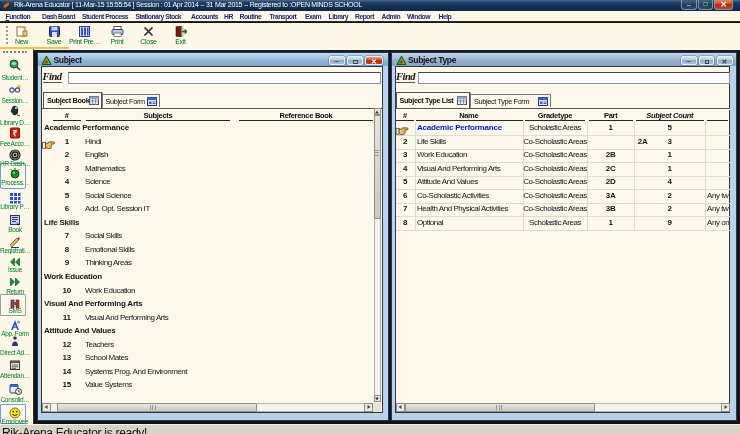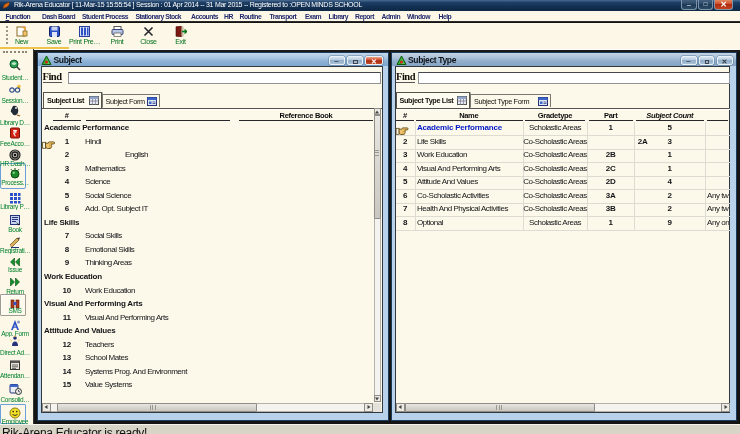--- a/index.html
+++ b/index.html
@@ -30,21 +30,21 @@
 #status span{position:absolute;left:2px;top:0.5px;font-size:12px;letter-spacing:-0.3px;color:#111;}
 
 .win{position:absolute;border:1px solid #1b3a5c;background:#b9d2ec;}
 .wtitle{position:absolute;left:0;top:0;right:0;height:13.5px;}
 .wtitle .wt{position:absolute;left:16px;top:2px;font-size:8.5px;font-weight:bold;letter-spacing:-0.35px;color:#101418;}
 .cbtn{position:absolute;top:3.5px;height:9px;border:1px solid #e8f0f8;border-radius:2px;box-shadow:0 0 0 0.5px #5d7e9e;}
 .cbtn.b1{background:linear-gradient(#d7e4f0 0%,#b4c9de 45%,#93aec9 50%,#a9c2d8 100%);}
 .cbtn.b2{background:linear-gradient(#eba891 0%,#d55233 40%,#a72a0e 55%,#c44f28 100%);}
 .cbtn i{position:absolute;left:0;right:0;top:0;bottom:0;font-style:normal;font-weight:bold;text-align:center;}
 .content{position:absolute;background:#fdf9ea;border:1px solid #33383f;}
-.find{position:absolute;font-family:"Liberation Serif",serif;font-weight:bold;font-size:10.5px;letter-spacing:-0.5px;color:#15100a;border-bottom:1px solid #555;line-height:10px;}
+.find{position:absolute;font-family:"Liberation Serif",serif;font-style:italic;font-weight:bold;font-size:10.5px;letter-spacing:-0.5px;color:#15100a;border-bottom:1px solid #555;line-height:10px;}
 .finp{position:absolute;background:#fff;border:1px solid #8f9296;border-top:1px solid #44484e;}
 .tab{position:absolute;border:1px solid #7c7870;border-bottom:none;border-radius:1px 1px 0 0;}
 .tab.on{background:#fefbf0;border-color:#55524c;box-shadow:1px 0 0 #aaa;}
 .tab .tt{position:absolute;top:3px;font-size:7.3px;letter-spacing:-0.35px;color:#15100a;white-space:nowrap;}
 .tab.on .tt{font-weight:bold;}
 .tabline{position:absolute;height:1px;background:#55524c;box-shadow:0 1px 0 #fffef8;}
 .hdr{position:absolute;font-size:7.5px;font-weight:bold;letter-spacing:-0.3px;color:#0a0a0a;text-align:center;}
 .hul{position:absolute;height:1.5px;background:#26262b;}
 .cell{position:absolute;font-size:8px;letter-spacing:-0.45px;color:#141418;white-space:nowrap;height:10px;line-height:10px;}
 .cell.b{font-weight:bold;letter-spacing:-0.2px;}
@@ -271,62 +271,63 @@
         <span style="position:absolute;left:5px;top:2.5px;width:4.5px;height:4px;border:1.2px solid #42474f;"></span>
       </div>
     <div class="cbtn b2" style="left:327.5px;width:18px;">
         <i style="font-size:7px;line-height:9.5px;color:#fff;">✕</i>
       </div>
   </div>
   <div class="content" style="left:3px;top:13.5px;width:342px;height:346.5px;">
     <div class="find" style="left:1px;top:5px;">Find</div>
     <div class="finp" style="left:26px;top:4.5px;width:313px;height:12.5px;"></div>
     <div class="tab on" style="left:1px;top:25px;width:59px;height:16px;">
-      <span class="tt" style="left:3.5px;">Subject List</span>
+      <span class="tt" style="left:3.5px;">Subject Book</span>
       <svg style="position:absolute;right:2px;top:3px;" width="10" height="9" viewBox="0 0 10 9">
           <rect x="0.5" y="0.5" width="9" height="8" fill="#e4e8f2" stroke="#555"></rect>
           <rect x="0.5" y="0.5" width="9" height="2.5" fill="#92a6cc"></rect>
           <path d="M0.5 5 h9 M3.5 3 v6 M6.5 3 v6" stroke="#778" stroke-width="0.7"></path>
         </svg>
     </div>
     <div class="tab" style="left:60px;top:26.5px;width:58px;height:13.5px;">
       <span class="tt" style="left:3px;top:2px;">Subject Form</span>
       <svg style="position:absolute;right:2px;top:2px;" width="10" height="9" viewBox="0 0 10 9">
           <rect x="0.5" y="0.5" width="9" height="8" fill="#dce4f4" stroke="#26337a"></rect>
           <rect x="0.5" y="0.5" width="9" height="2.5" fill="#3a66c8"></rect>
           <rect x="2" y="4.5" width="2.5" height="2.5" fill="#3a66c8"></rect>
           <path d="M5.5 5 h3 M5.5 6.5 h3" stroke="#26337a" stroke-width="0.7"></path>
         </svg>
     </div>
     <div class="tabline" style="left:0;top:40.5px;width:340px;"></div>
 
     <div class="hdr" style="left:11px;top:44px;width:28.6px;">#</div>
+    <div class="hdr" style="left:44.5px;top:44px;width:144px;">Subjects</div>
     <div class="hdr" style="left:197.5px;top:44px;width:134px;">Reference Book</div>
     <div class="hul" style="left:11px;top:52.5px;width:28.5px;"></div>
     <div class="hul" style="left:44.5px;top:52.5px;width:144px;"></div>
     <div class="hul" style="left:197.5px;top:52.5px;width:134px;"></div>
 
     <svg style="position:absolute;left:0.5px;top:70.5px;" width="13" height="13" viewBox="0 0 13 13">
         <rect x="0.6" y="4.3" width="3" height="6" fill="#f7f2e6" stroke="#5a4410" stroke-width="0.8"></rect>
         <path d="M3.6 5.2 L6.2 5.2 Q6.4 3.9 7.2 3.9 L11.6 3.9 Q12.6 3.9 12.6 4.9 Q12.6 5.9 11.6 5.9 L9.4 5.9 Q10 6.6 9.6 7.6 Q10 8.4 9.3 9.2 Q9.4 10.3 8.2 10.5 L5.4 10.5 Q3.6 10.2 3.6 8 Z" fill="#f0c46c" stroke="#5a4410" stroke-width="0.85" stroke-linejoin="round"></path>
         <path d="M9.4 5.9 L7 5.9 M9.6 7.6 L7 7.6 M9.3 9.2 L7 9.2" stroke="#b98c30" stroke-width="0.6" fill="none"></path>
       </svg>
     <div class="cell b" style="left:2.5px;top:56px;">Academic Performance</div>
     <div class="cell b c" style="left:11px;top:69.5px;width:28.6px;">1</div>
       <div class="cell" style="left:43.5px;top:69.5px;">Hindi</div>
     <div class="cell b c" style="left:11px;top:83px;width:28.6px;">2</div>
-      <div class="cell" style="left:43.5px;top:83px;margin-left:40px;">English</div>
+      <div class="cell" style="left:43.5px;top:83px;">English</div>
     <div class="cell b c" style="left:11px;top:96.6px;width:28.6px;">3</div>
       <div class="cell" style="left:43.5px;top:96.6px;">Mathematics</div>
     <div class="cell b c" style="left:11px;top:110.1px;width:28.6px;">4</div>
       <div class="cell" style="left:43.5px;top:110.1px;">Science</div>
     <div class="cell b c" style="left:11px;top:123.7px;width:28.6px;">5</div>
       <div class="cell" style="left:43.5px;top:123.7px;">Social Science</div>
     <div class="cell b c" style="left:11px;top:137.2px;width:28.6px;">6</div>
-      <div class="cell" style="left:43.5px;top:137.2px;">Add. Opt. Subject IT</div>
+      <div class="cell" style="left:43.5px;top:137.2px;">Add. Opt. Session IT</div>
     <div class="cell b" style="left:2.5px;top:150.8px;">Life Skills</div>
     <div class="cell b c" style="left:11px;top:164.3px;width:28.6px;">7</div>
       <div class="cell" style="left:43.5px;top:164.3px;">Social Skills</div>
     <div class="cell b c" style="left:11px;top:177.9px;width:28.6px;">8</div>
       <div class="cell" style="left:43.5px;top:177.9px;">Emotional Skills</div>
     <div class="cell b c" style="left:11px;top:191.4px;width:28.6px;">9</div>
       <div class="cell" style="left:43.5px;top:191.4px;">Thinking Areas</div>
     <div class="cell b" style="left:2.5px;top:205px;">Work Education</div>
     <div class="cell b c" style="left:11px;top:218.5px;width:28.6px;">10</div>
       <div class="cell" style="left:43.5px;top:218.5px;">Work Education</div>

